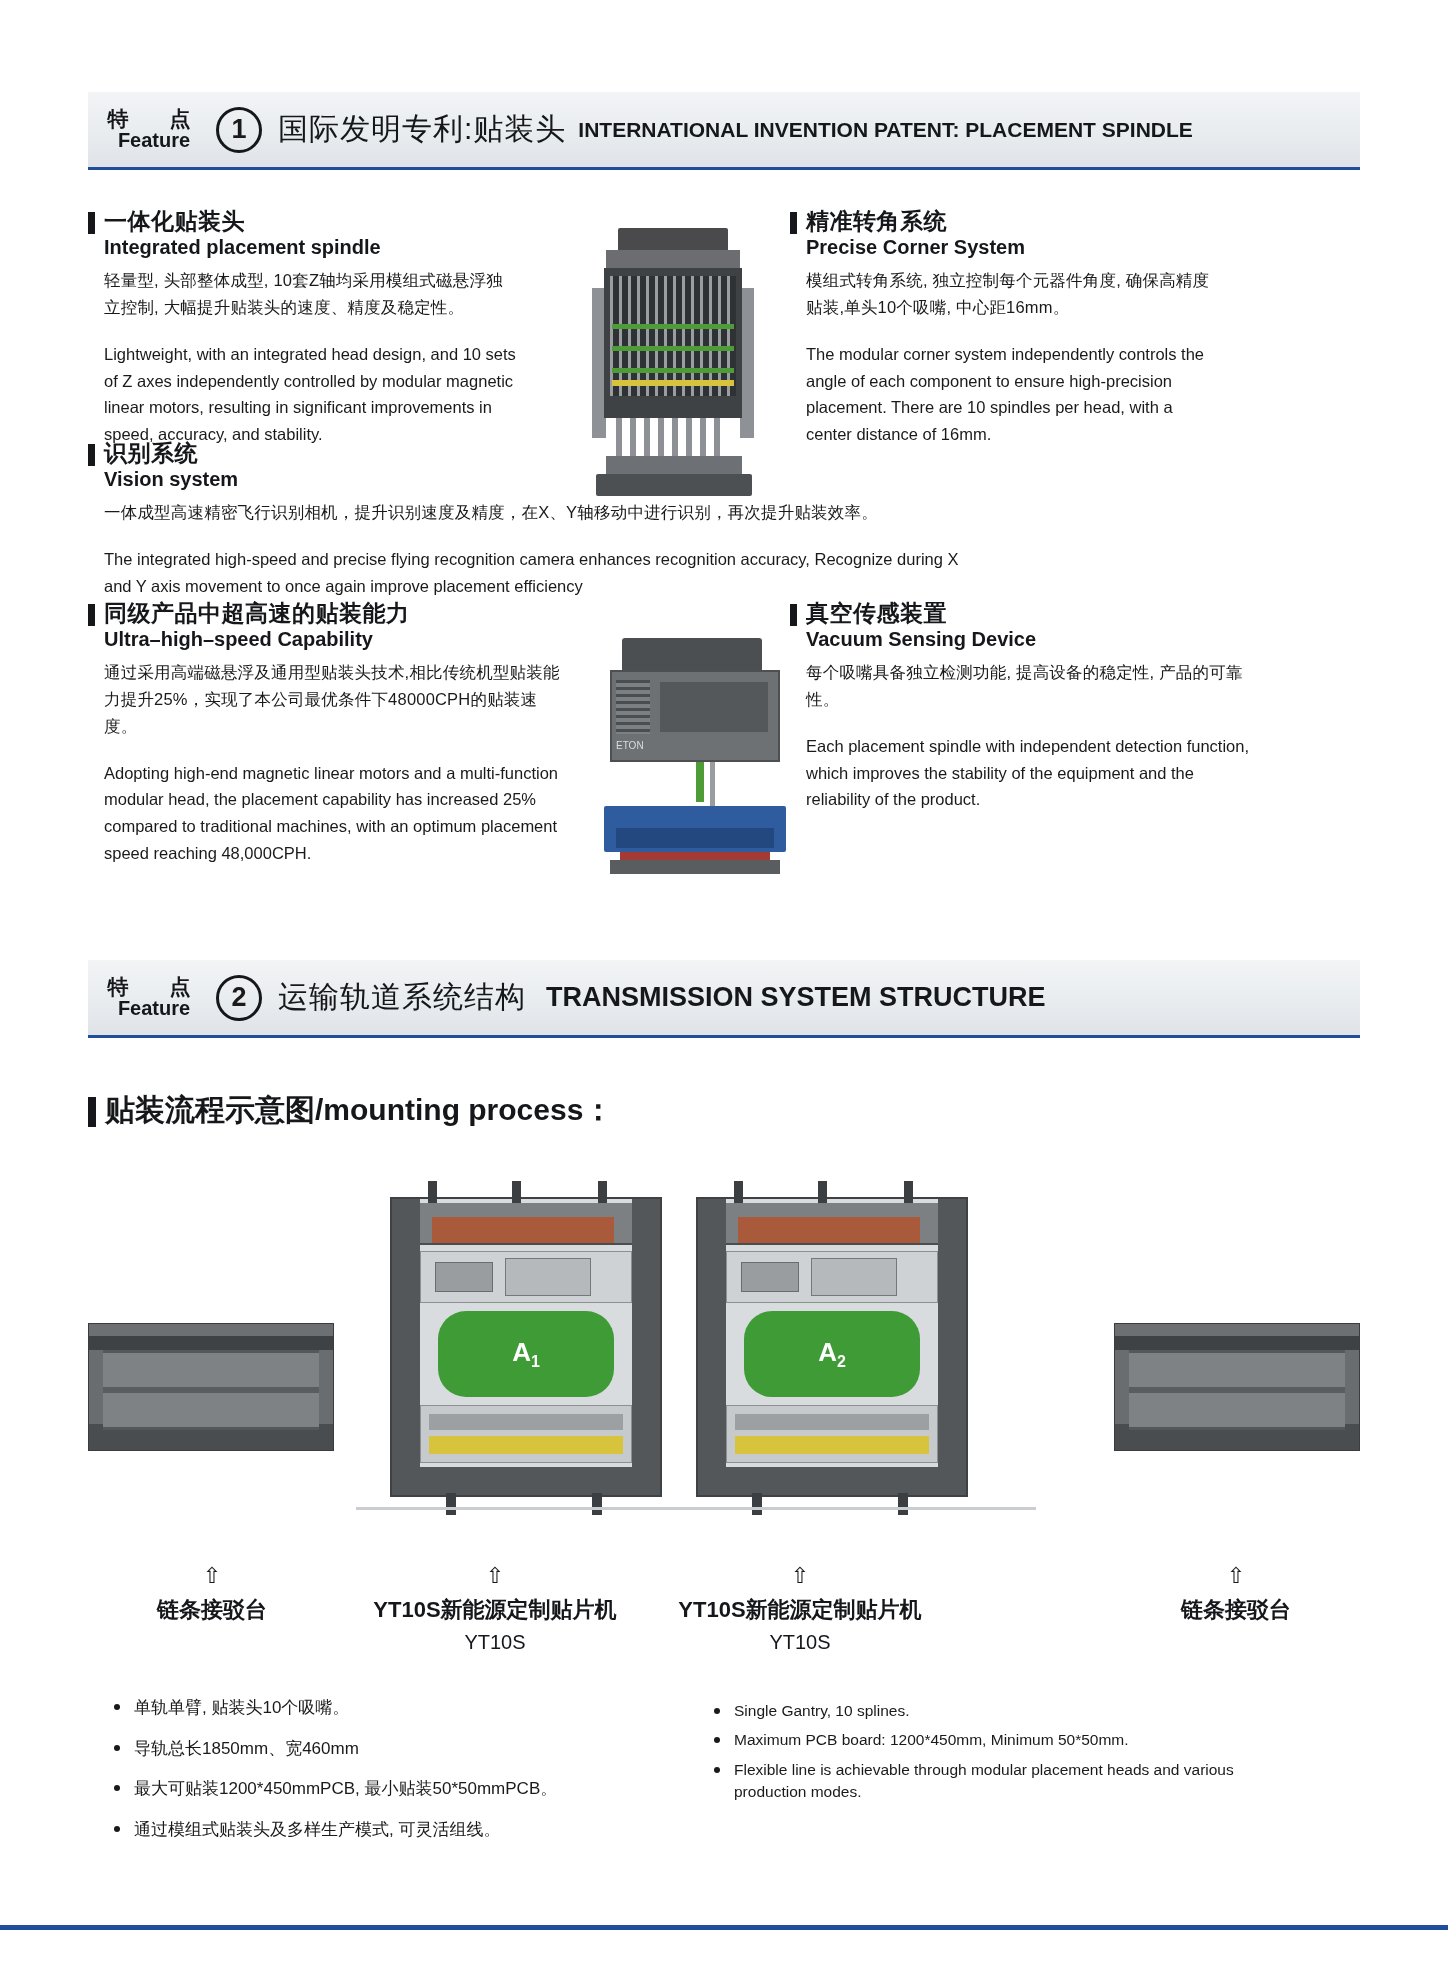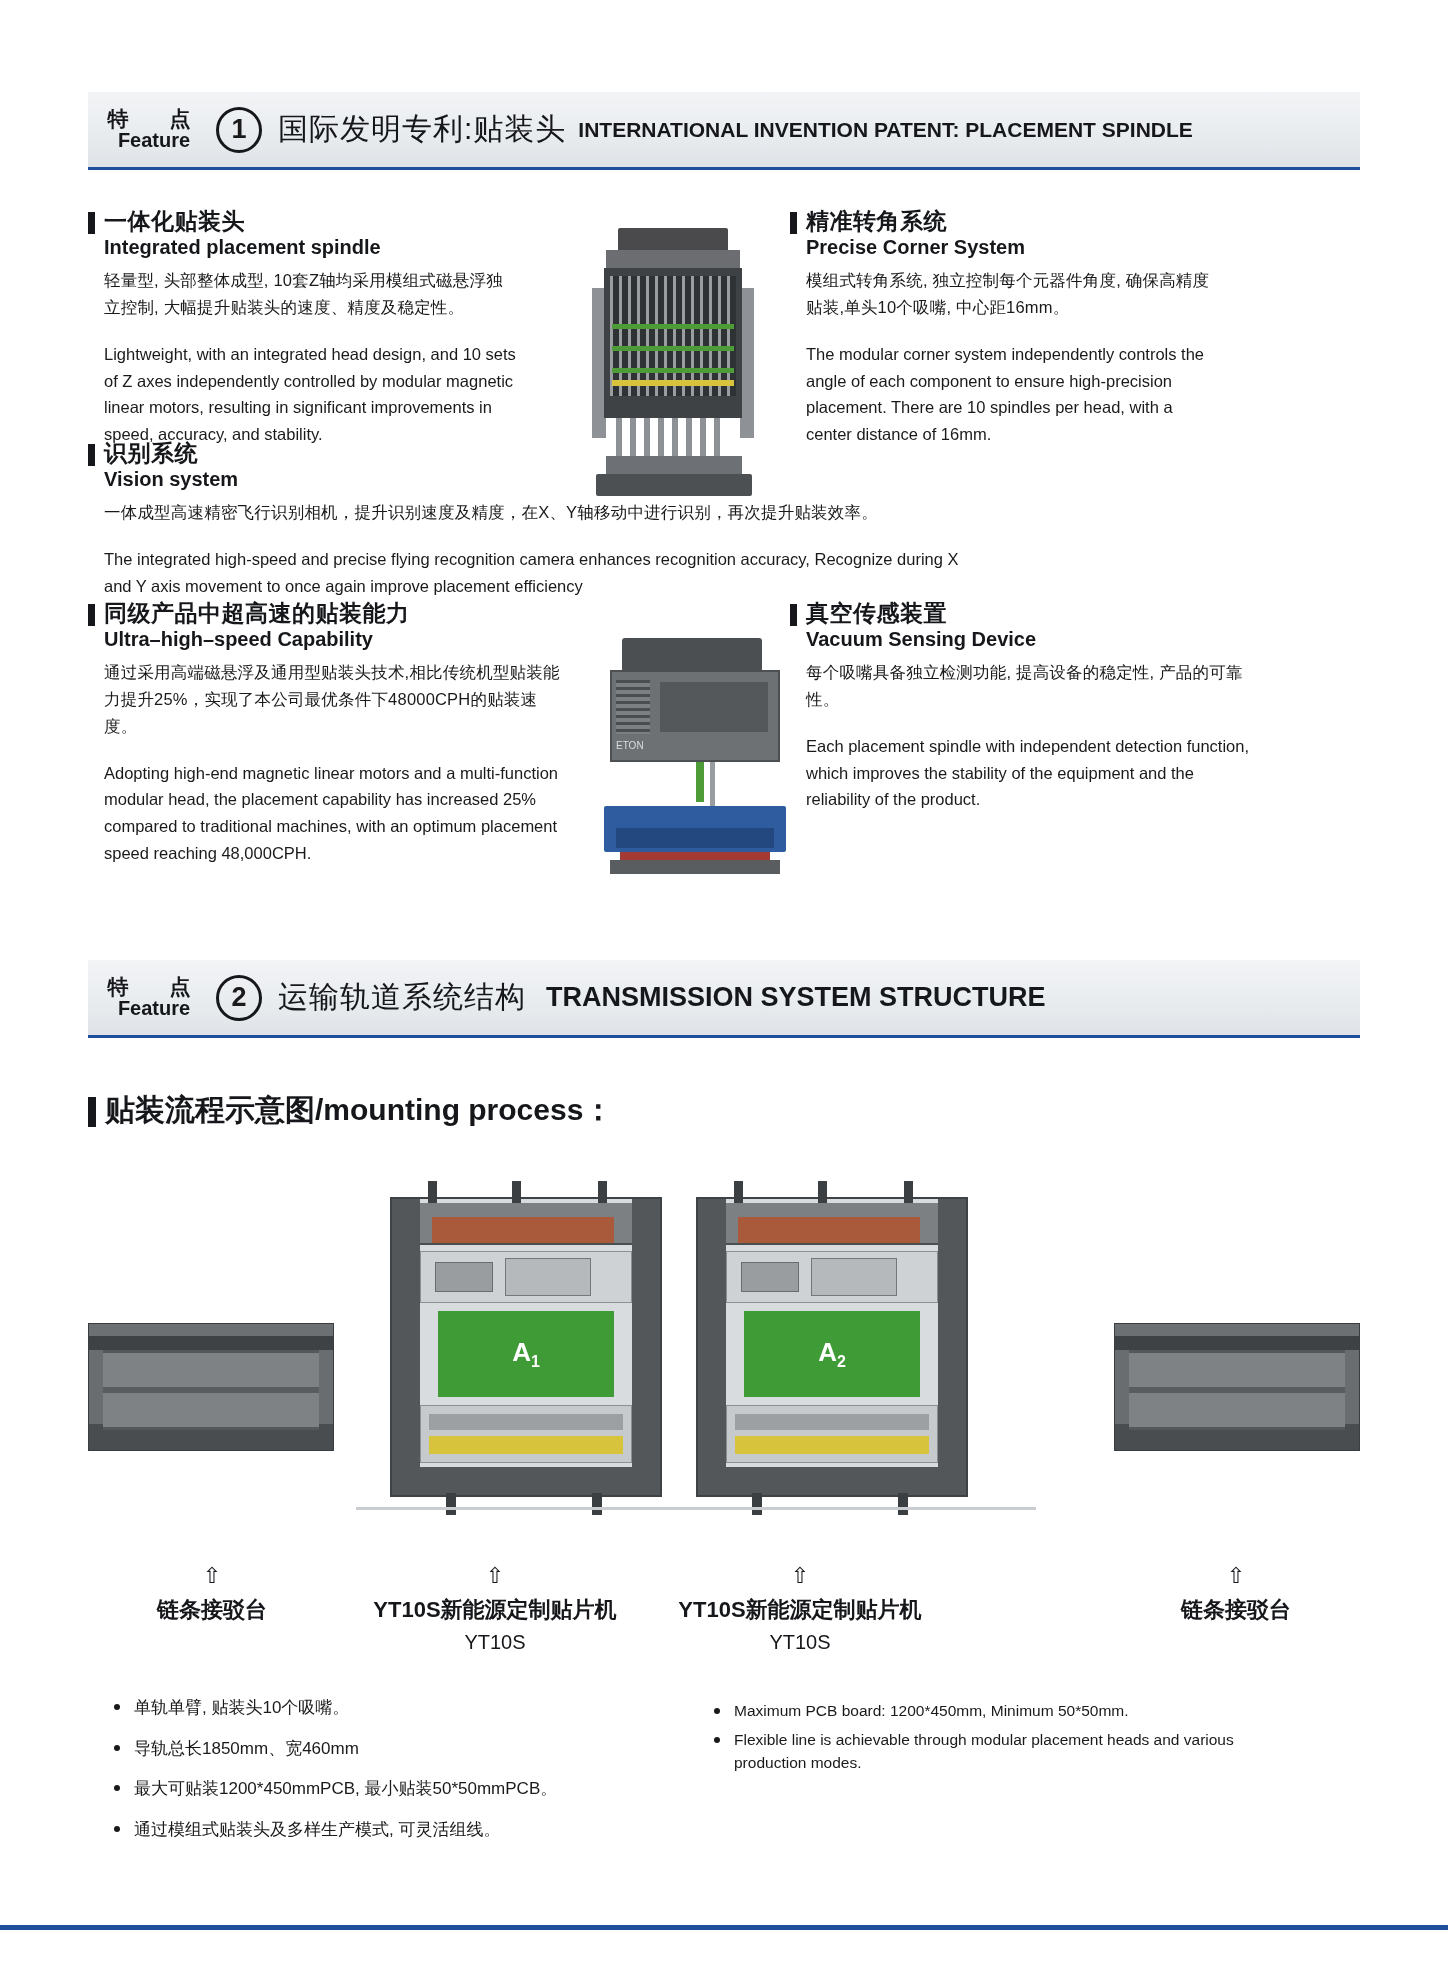--- a/index.html
+++ b/index.html
@@ -255,21 +255,21 @@
     position: absolute; left: 40px; right: 46px; top: 18px; height: 26px; background: #a95a3a;
   }
   .mu-mid {
     position: absolute; left: 28px; right: 28px; top: 52px; height: 52px; background: #cfd2d5;
     border: 1px solid #8d9093; box-sizing: border-box;
   }
   .mu-mid .box1 { position:absolute; left:14px; top:10px; width:58px; height:30px; background:#9a9da0; border:1px solid #6a6d70; box-sizing:border-box;}
   .mu-mid .box2 { position:absolute; left:84px; top:6px; width:86px; height:38px; background:#b6b9bc; border:1px solid #75787b; box-sizing:border-box;}
   .mu-green {
     position: absolute; left: 46px; right: 46px; top: 112px; height: 86px; background: #3f9b35;
-    display: flex; align-items: center; justify-content: center;
+    display: flex; align-items: center; justify-content: center; border-radius: 28px;
   }
   .mu-green span {
     color: #ffffff; font-size: 26px; font-weight: 600;
   }
   .mu-green sub { font-size: 16px; }
   .mu-lower {
     position: absolute; left: 28px; right: 28px; top: 206px; height: 58px; background: #c7cacd;
     border: 1px solid #8d9093; box-sizing: border-box;
   }
   .mu-lower .bar1{ position:absolute; left:8px; right:8px; top:8px; height:16px; background:#9ca0a3;}
@@ -535,19 +535,20 @@
   </div>
 
   <ul class="bullets" id="bullets-cn">
     <li>单轨单臂, 贴装头10个吸嘴。</li>
     <li>导轨总长1850mm、宽460mm</li>
     <li>最大可贴装1200*450mmPCB, 最小贴装50*50mmPCB。</li>
     <li>通过模组式贴装头及多样生产模式, 可灵活组线。</li>
   </ul>
 
   <ul class="bullets" id="bullets-en">
+    <li>Single Gantry, 10 splines.</li>
     <li>Maximum PCB board: 1200*450mm, Minimum 50*50mm.</li>
     <li>Flexible line is achievable through modular placement heads and various production modes.</li>
   </ul>
 
   <div class="bottom-rule"></div>
 
 </div>
 
 </body></html>

